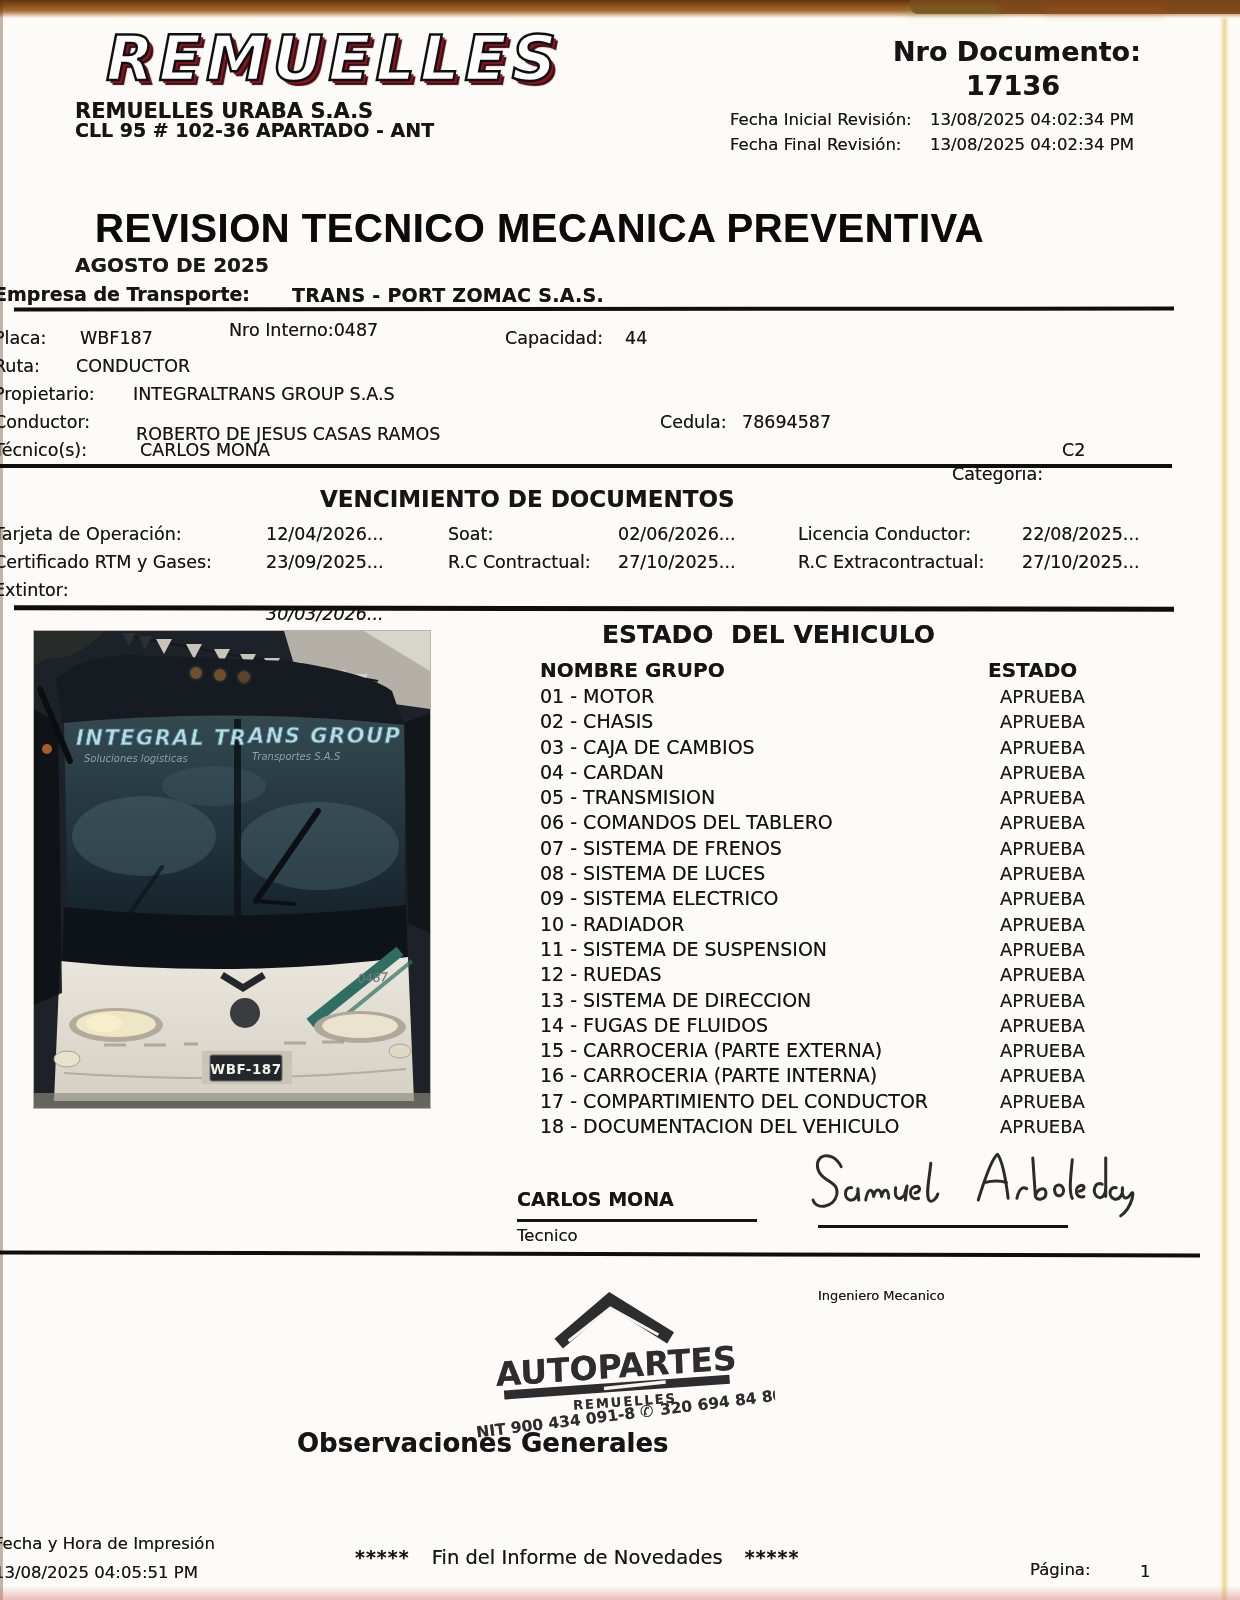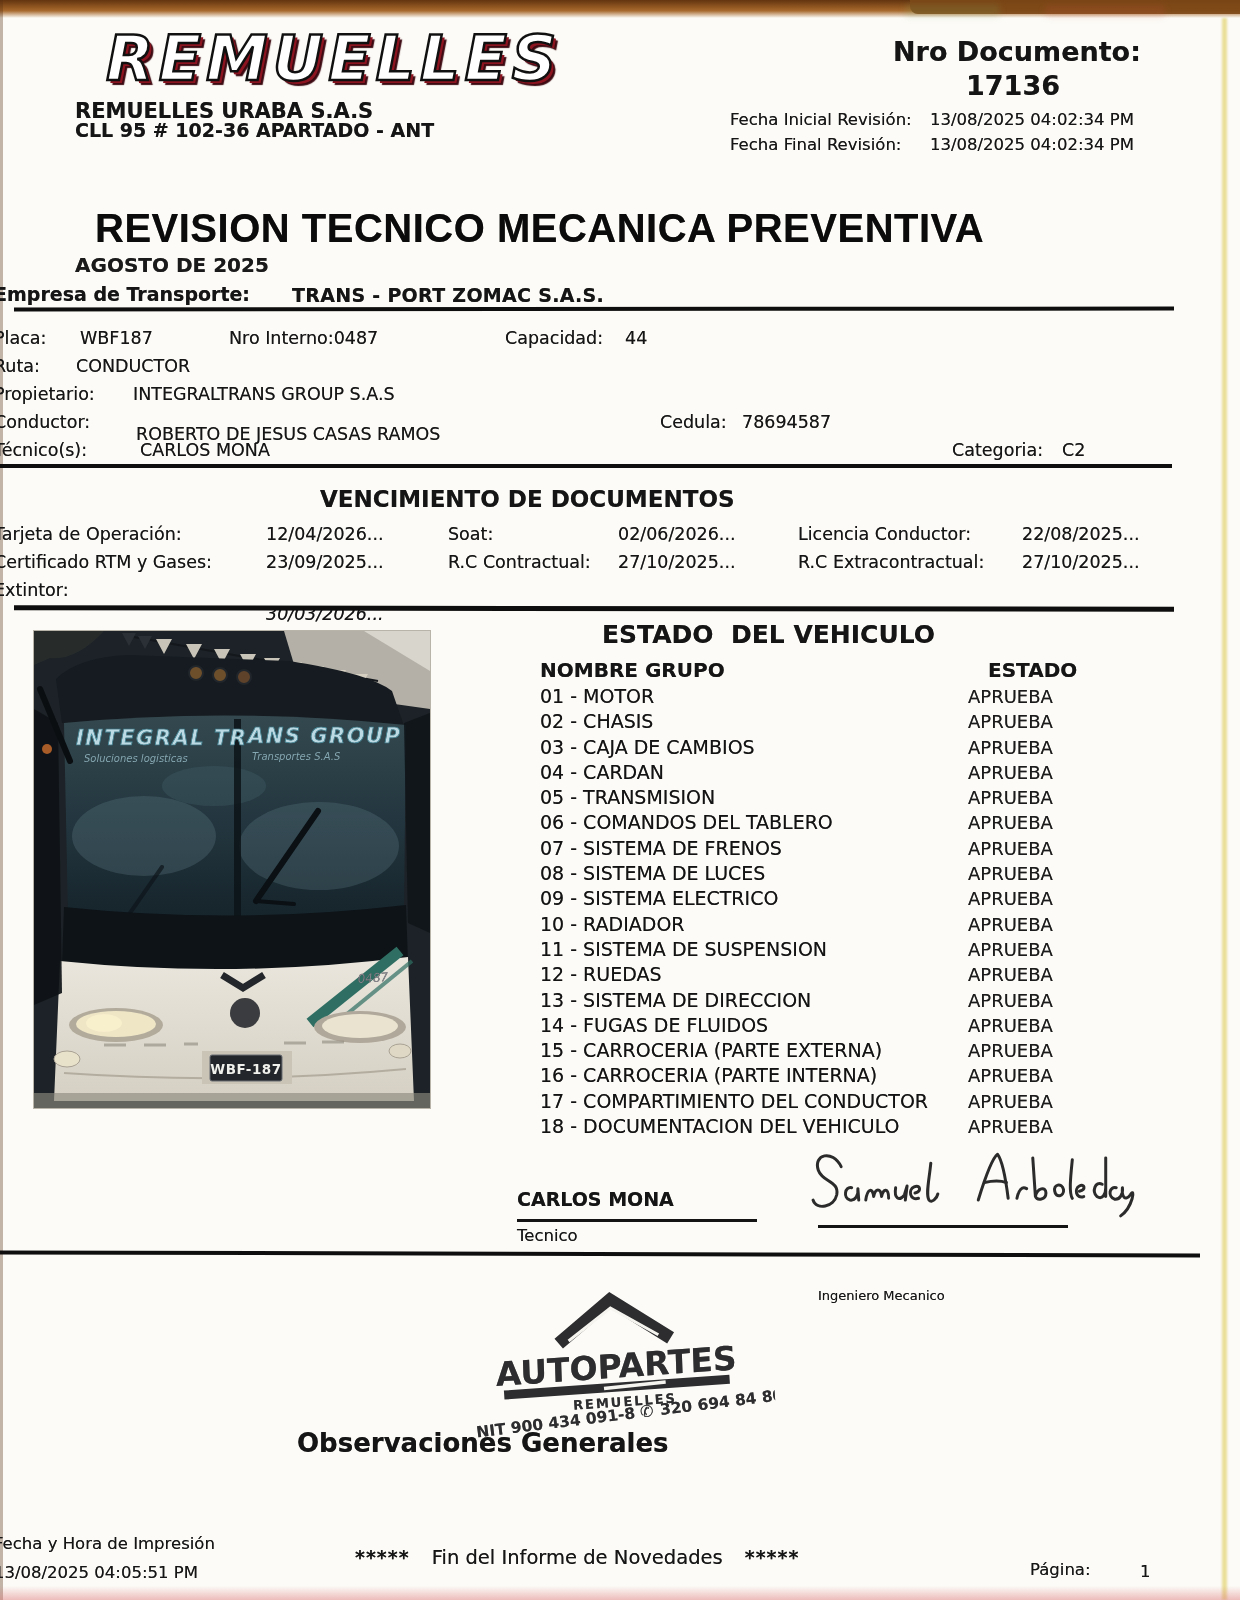--- a/index.html
+++ b/index.html
@@ -19,21 +19,21 @@
   .scan-bottom{position:absolute;left:0;bottom:0;width:1240px;height:14px;
     background:linear-gradient(0deg,rgba(220,125,125,.5),rgba(220,125,125,0));}
   .smudge{position:absolute;filter:blur(3px);border-radius:4px;}
   
   .logo{font-family:"DejaVu Sans",sans-serif;font-weight:bold;font-style:italic;font-size:62px;
     letter-spacing:5px;color:#fff;-webkit-text-stroke:2.5px #101010;
     text-shadow:3px 3px 0 #8c1420,5px 5px 1px #3d0a12;transform:scaleY(1.14) skewX(-4deg);transform-origin:left top;}
   .lbl{font-size:17.5px;}
   .val{font-size:17.5px;}
   .estado-row{position:relative;height:25.3px;font-size:19px;line-height:25.3px;color:#131313;}
-  .estado-row .estado-val{position:absolute;left:428px;top:0;font-size:18px;color:#1b1b1b;}
+  .estado-row .estado-val{position:absolute;left:460px;top:0;font-size:18px;color:#1b1b1b;}
   .photo{position:absolute;left:33px;top:630px;width:396px;height:477px;background:#f2f0ea;
          border:1px solid #b9b4aa;box-sizing:content-box;}
   .stamp{position:absolute;left:452px;top:1286px;width:320px;height:148px;transform:rotate(-4deg);opacity:.9;}
   .sigline{position:absolute;background:#141414;height:2.5px;}
 </style>
 </head>
 <body>
 
 <div class="page">
 
@@ -62,41 +62,41 @@
 
   <div class="abs b ctr" style="left:95px;top:206px;width:1050px;font-size:40px;font-family:'Liberation Sans',sans-serif;letter-spacing:.5px;color:#0b0b0b;">REVISION TECNICO MECANICA PREVENTIVA</div>
   <div class="abs b ctr" style="left:75px;top:253px;width:1040px;font-size:20px;color:#1a1a1a;">AGOSTO DE 2025</div>
 
   <div class="abs b" style="left:-6px;top:283px;font-size:19px;">Empresa de Transporte:</div>
   <div class="abs b" style="left:292px;top:284px;font-size:19px;letter-spacing:.3px;">TRANS - PORT ZOMAC S.A.S.</div>
   <div class="hline" style="left:14px;top:307px;width:1160px;height:4px;transform:rotate(-.05deg);"></div>
 
   <div class="abs lbl" style="left:-6px;top:328px;">Placa:</div>
   <div class="abs val" style="left:80px;top:328px;">WBF187</div>
-  <div class="abs" style="left:229px;top:328px;display:flex;">
+  <div class="abs" style="left:229px;top:320px;display:flex;">
     <span class="lbl">Nro Interno:</span>
       <span class="val">0487</span>
   </div>
   <div class="abs lbl" style="left:505px;top:328px;">Capacidad:</div>
   <div class="abs val" style="left:625px;top:328px;">44</div>
 
   <div class="abs lbl" style="left:-6px;top:356px;">Ruta:</div>
   <div class="abs val" style="left:76px;top:356px;">CONDUCTOR</div>
 
   <div class="abs lbl" style="left:-6px;top:384px;">Propietario:</div>
   <div class="abs val" style="left:133px;top:384px;">INTEGRALTRANS GROUP S.A.S</div>
 
   <div class="abs lbl" style="left:-6px;top:412px;">Conductor:</div>
   <div class="abs val" style="left:136px;top:424px;">ROBERTO DE JESUS CASAS RAMOS</div>
   <div class="abs lbl" style="left:660px;top:412px;">Cedula:</div>
   <div class="abs val" style="left:742px;top:412px;">78694587</div>
 
   <div class="abs lbl" style="left:-6px;top:440px;">Técnico(s):</div>
   <div class="abs val" style="left:140px;top:440px;">CARLOS MONA</div>
-  <div class="abs lbl" style="left:952px;top:440px;text-align:right;">Categoria:</div>
+  <div class="abs lbl" style="left:952px;top:464px;text-align:right;">Categoria:</div>
   <div class="abs val" style="left:1062px;top:440px;">C2</div>
 
   <div class="hline" style="left:0;top:464px;width:1172px;height:3.5px;"></div>
 
   <div class="abs b ctr" style="left:320px;top:486px;width:600px;font-size:23px;">VENCIMIENTO DE DOCUMENTOS</div>
 
   <div class="abs lbl" style="left:-6px;top:524px;">Tarjeta de Operación:</div>
   <div class="abs val" style="left:266px;top:524px;">12/04/2026...</div>
   <div class="abs lbl" style="left:448px;top:524px;">Soat:</div>
   <div class="abs val" style="left:618px;top:524px;">02/06/2026...</div>

